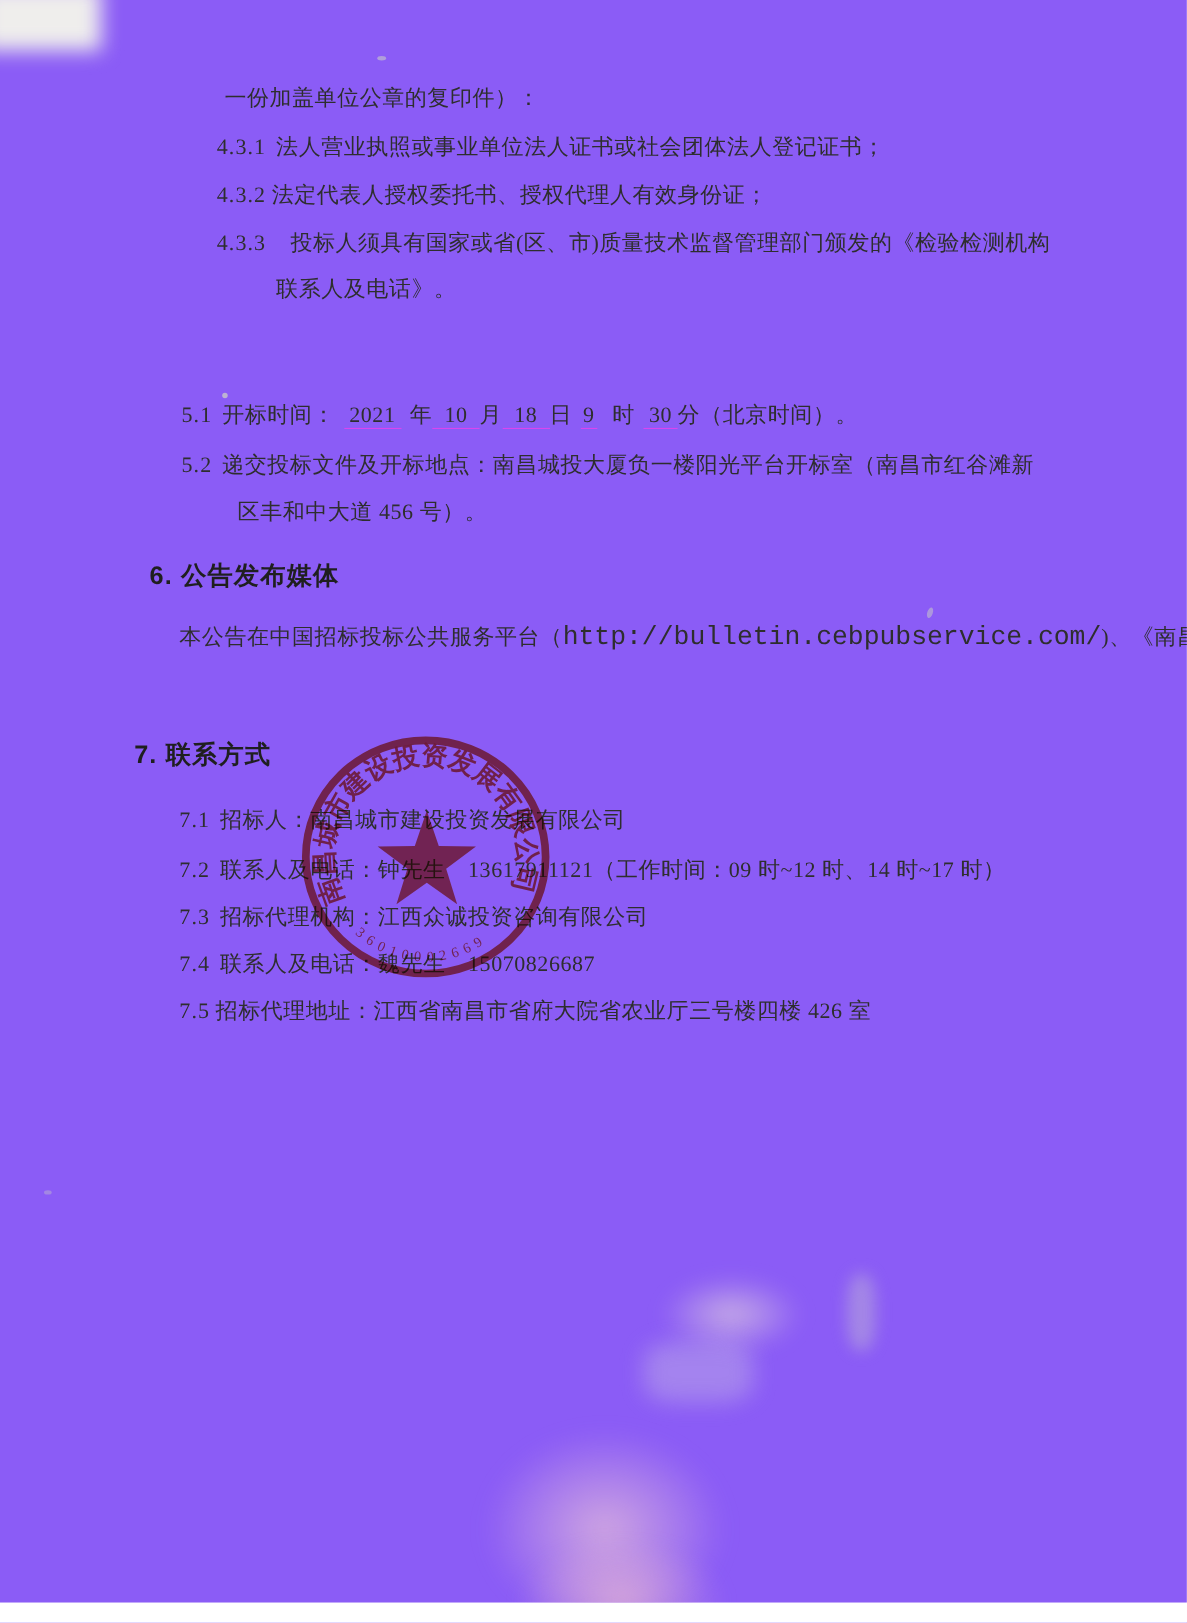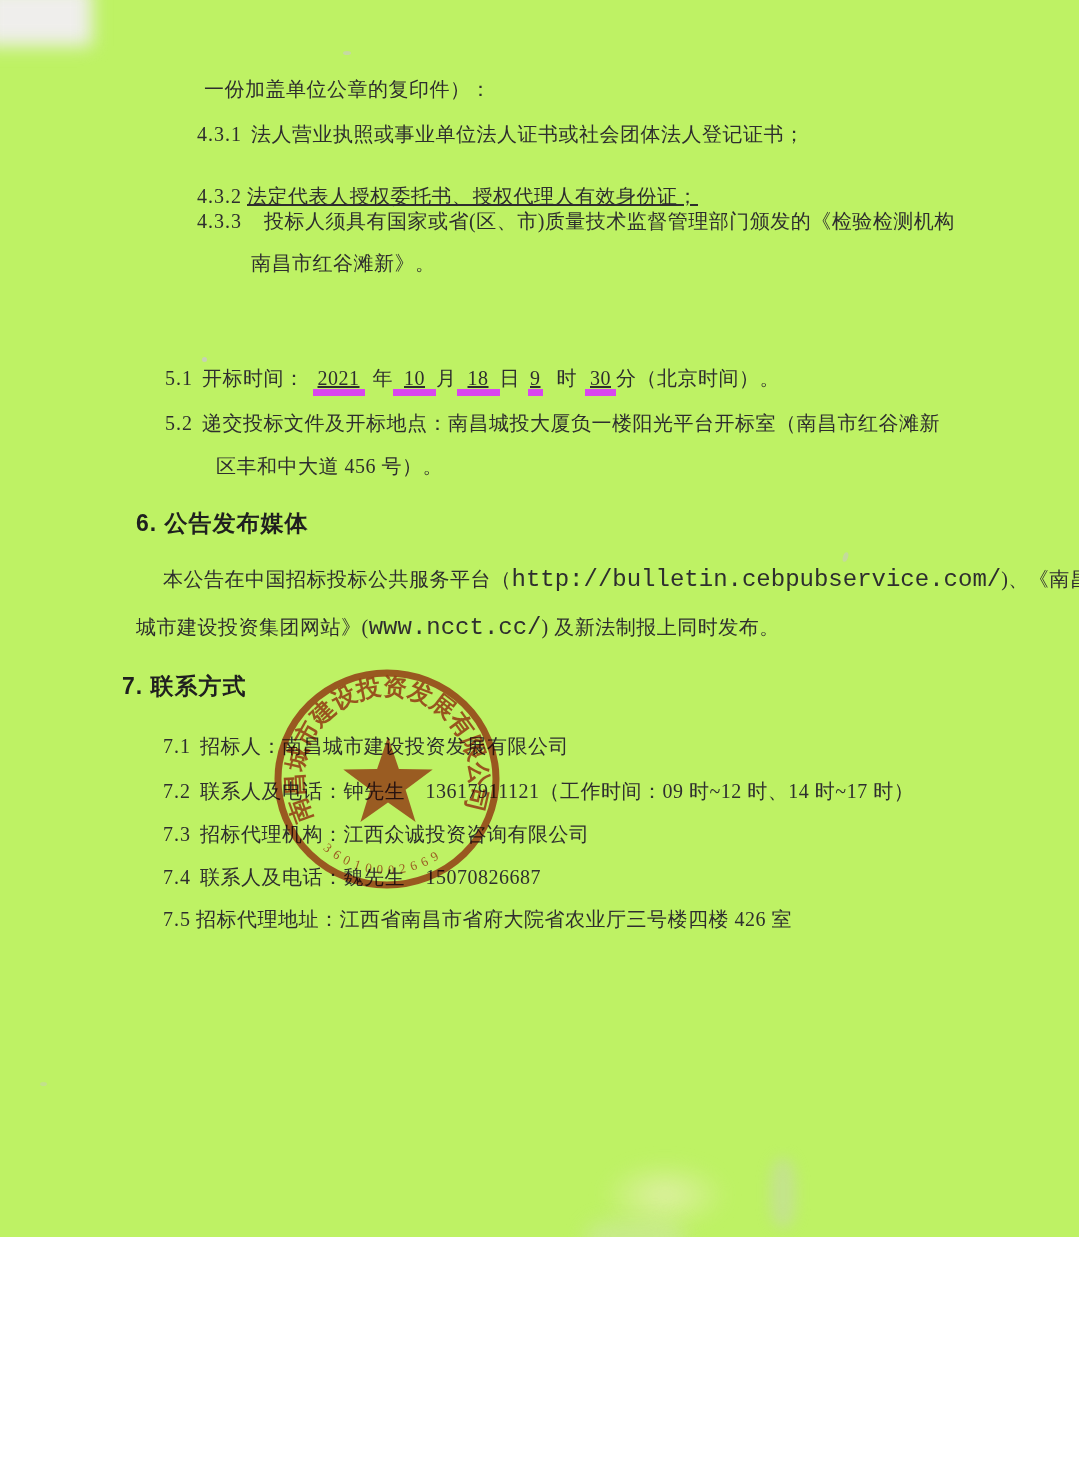--- a/index.html
+++ b/index.html
@@ -1,19 +1,19 @@
 <!DOCTYPE html>
 <html><head>
 <meta charset="utf-8">
 <style>
   html,body{margin:0;padding:0;background:#ffffff;}
   .page{
     position:relative;
-    width:1079px;height:1237px;
-    background:#bef264;
+    width:1079px;height:1457px;
+    background:#8b5cf6;
     overflow:hidden;
     font-family:"Liberation Serif","DejaVu Serif",serif;
     color:#2b2b2b;
   }
   .line{
     position:absolute;
     font-size:20px;
     line-height:26px;
     letter-spacing:0.5px;
     white-space:nowrap;
@@ -22,21 +22,21 @@
   .num{display:inline-block;margin-right:9px;letter-spacing:1px;}
   .heading{
     position:absolute;
     font-family:"Liberation Sans","DejaVu Sans",sans-serif;
     font-weight:bold;
     font-size:23px;
     letter-spacing:1px;
     color:#1f1f1f;
     white-space:nowrap;
   }
-  .u{border-bottom:7px solid #d946ef;display:inline-block;line-height:22px;text-decoration:underline;}
+  .u{border-bottom:1px solid #d946ef;display:inline-block;line-height:22px;}
   .u.pad-wide{padding:0 11px;}
   .u.pad-mid{padding:0 5px;}
   .u.pad-sm{padding:0 2px;}
   .gap-sm{display:inline-block;width:8px;}
   .gap-md{display:inline-block;width:14px;}
   .url{font-family:"Liberation Mono","DejaVu Sans Mono",monospace;font-size:24px;letter-spacing:0;}
   .stamp{
     position:absolute;left:272px;top:668px;width:230px;height:226px;
     mix-blend-mode:multiply;opacity:0.92;
   }
@@ -70,50 +70,47 @@
   <div class="smudge smudge-cream"></div>
   <div class="smudge smudge-gray-streak"></div>
   <div class="smudge smudge-gray-rect"></div>
 
   <div class="line" style="left:204px;top:76px;">一份加盖单位公章的复印件）：</div>
 
   <div class="line" style="left:197px;top:121px;">
     <span class="num">4.3.1</span><span>法人营业执照或事业单位法人证书或社会团体法人登记证书；</span>
   </div>
 
-  <div class="line" style="left:197px;top:183px;text-decoration:underline;">
+  <div class="line" style="left:197px;top:165px;">
     <span class="num" style="margin-right:5px;">4.3.2</span><span>法定代表人授权委托书、授权代理人有效身份证；</span>
   </div>
 
   <div class="line" style="left:197px;top:208px;">
     <span class="num" style="margin-right:22px;">4.3.3</span><span>投标人须具有国家或省(区、市)质量技术监督管理部门颁发的《检验检测机构</span>
   </div>
 
-  <div class="line" style="left:251px;top:250px;">南昌市红谷滩新》。</div>
+  <div class="line" style="left:251px;top:250px;">联系人及电话》。</div>
 
 
   <div class="line" style="left:165px;top:365px;">
     <span class="num">5.1</span><span>开标时间：</span><span class="gap-sm"></span><span class="u pad-mid">2021</span><span class="gap-sm"></span><span>年</span><span class="u pad-wide">10</span><span>月</span><span class="u pad-wide">18</span><span>日</span><span class="gap-sm"></span><span class="u pad-sm">9</span><span class="gap-md"></span><span>时</span><span class="gap-sm"></span><span class="u pad-mid">30</span><span>分</span><span>（北京时间）。</span>
   </div>
 
   <div class="line" style="left:165px;top:410px;">
     <span class="num">5.2</span><span>递交投标文件及开标地点：南昌城投大厦负一楼阳光平台开标室（南昌市红谷滩新</span>
   </div>
 
   <div class="line" style="left:216px;top:453px;">区丰和中大道 456 号）。</div>
 
   <div class="heading" style="left:136px;top:508px;">6.  公告发布媒体</div>
 
   <div class="line" style="left:163px;top:566px;">
     <span>本公告在中国招标投标公共服务平台（</span><span class="url">http://bulletin.cebpubservice.com/</span><span>)、《南昌</span>
   </div>
 
-  <div class="line" style="left:136px;top:614px;">
-    <span>城市建设投资集团网站》(</span><span class="url">www.ncct.cc/</span><span>) 及新法制报上同时发布。</span>
-  </div>
 
   <div class="heading" style="left:122px;top:671px;">7.  联系方式</div>
 
   <div class="line" style="left:163px;top:733px;">
     <span class="num">7.1</span><span>招标人：南昌城市建设投资发展有限公司</span>
   </div>
 
   <div class="line" style="left:163px;top:778px;">
     <span class="num">7.2</span><span>联系人及电话：钟先生　13617911121（工作时间：09 时~12 时、14 时~17 时）</span>
   </div>

